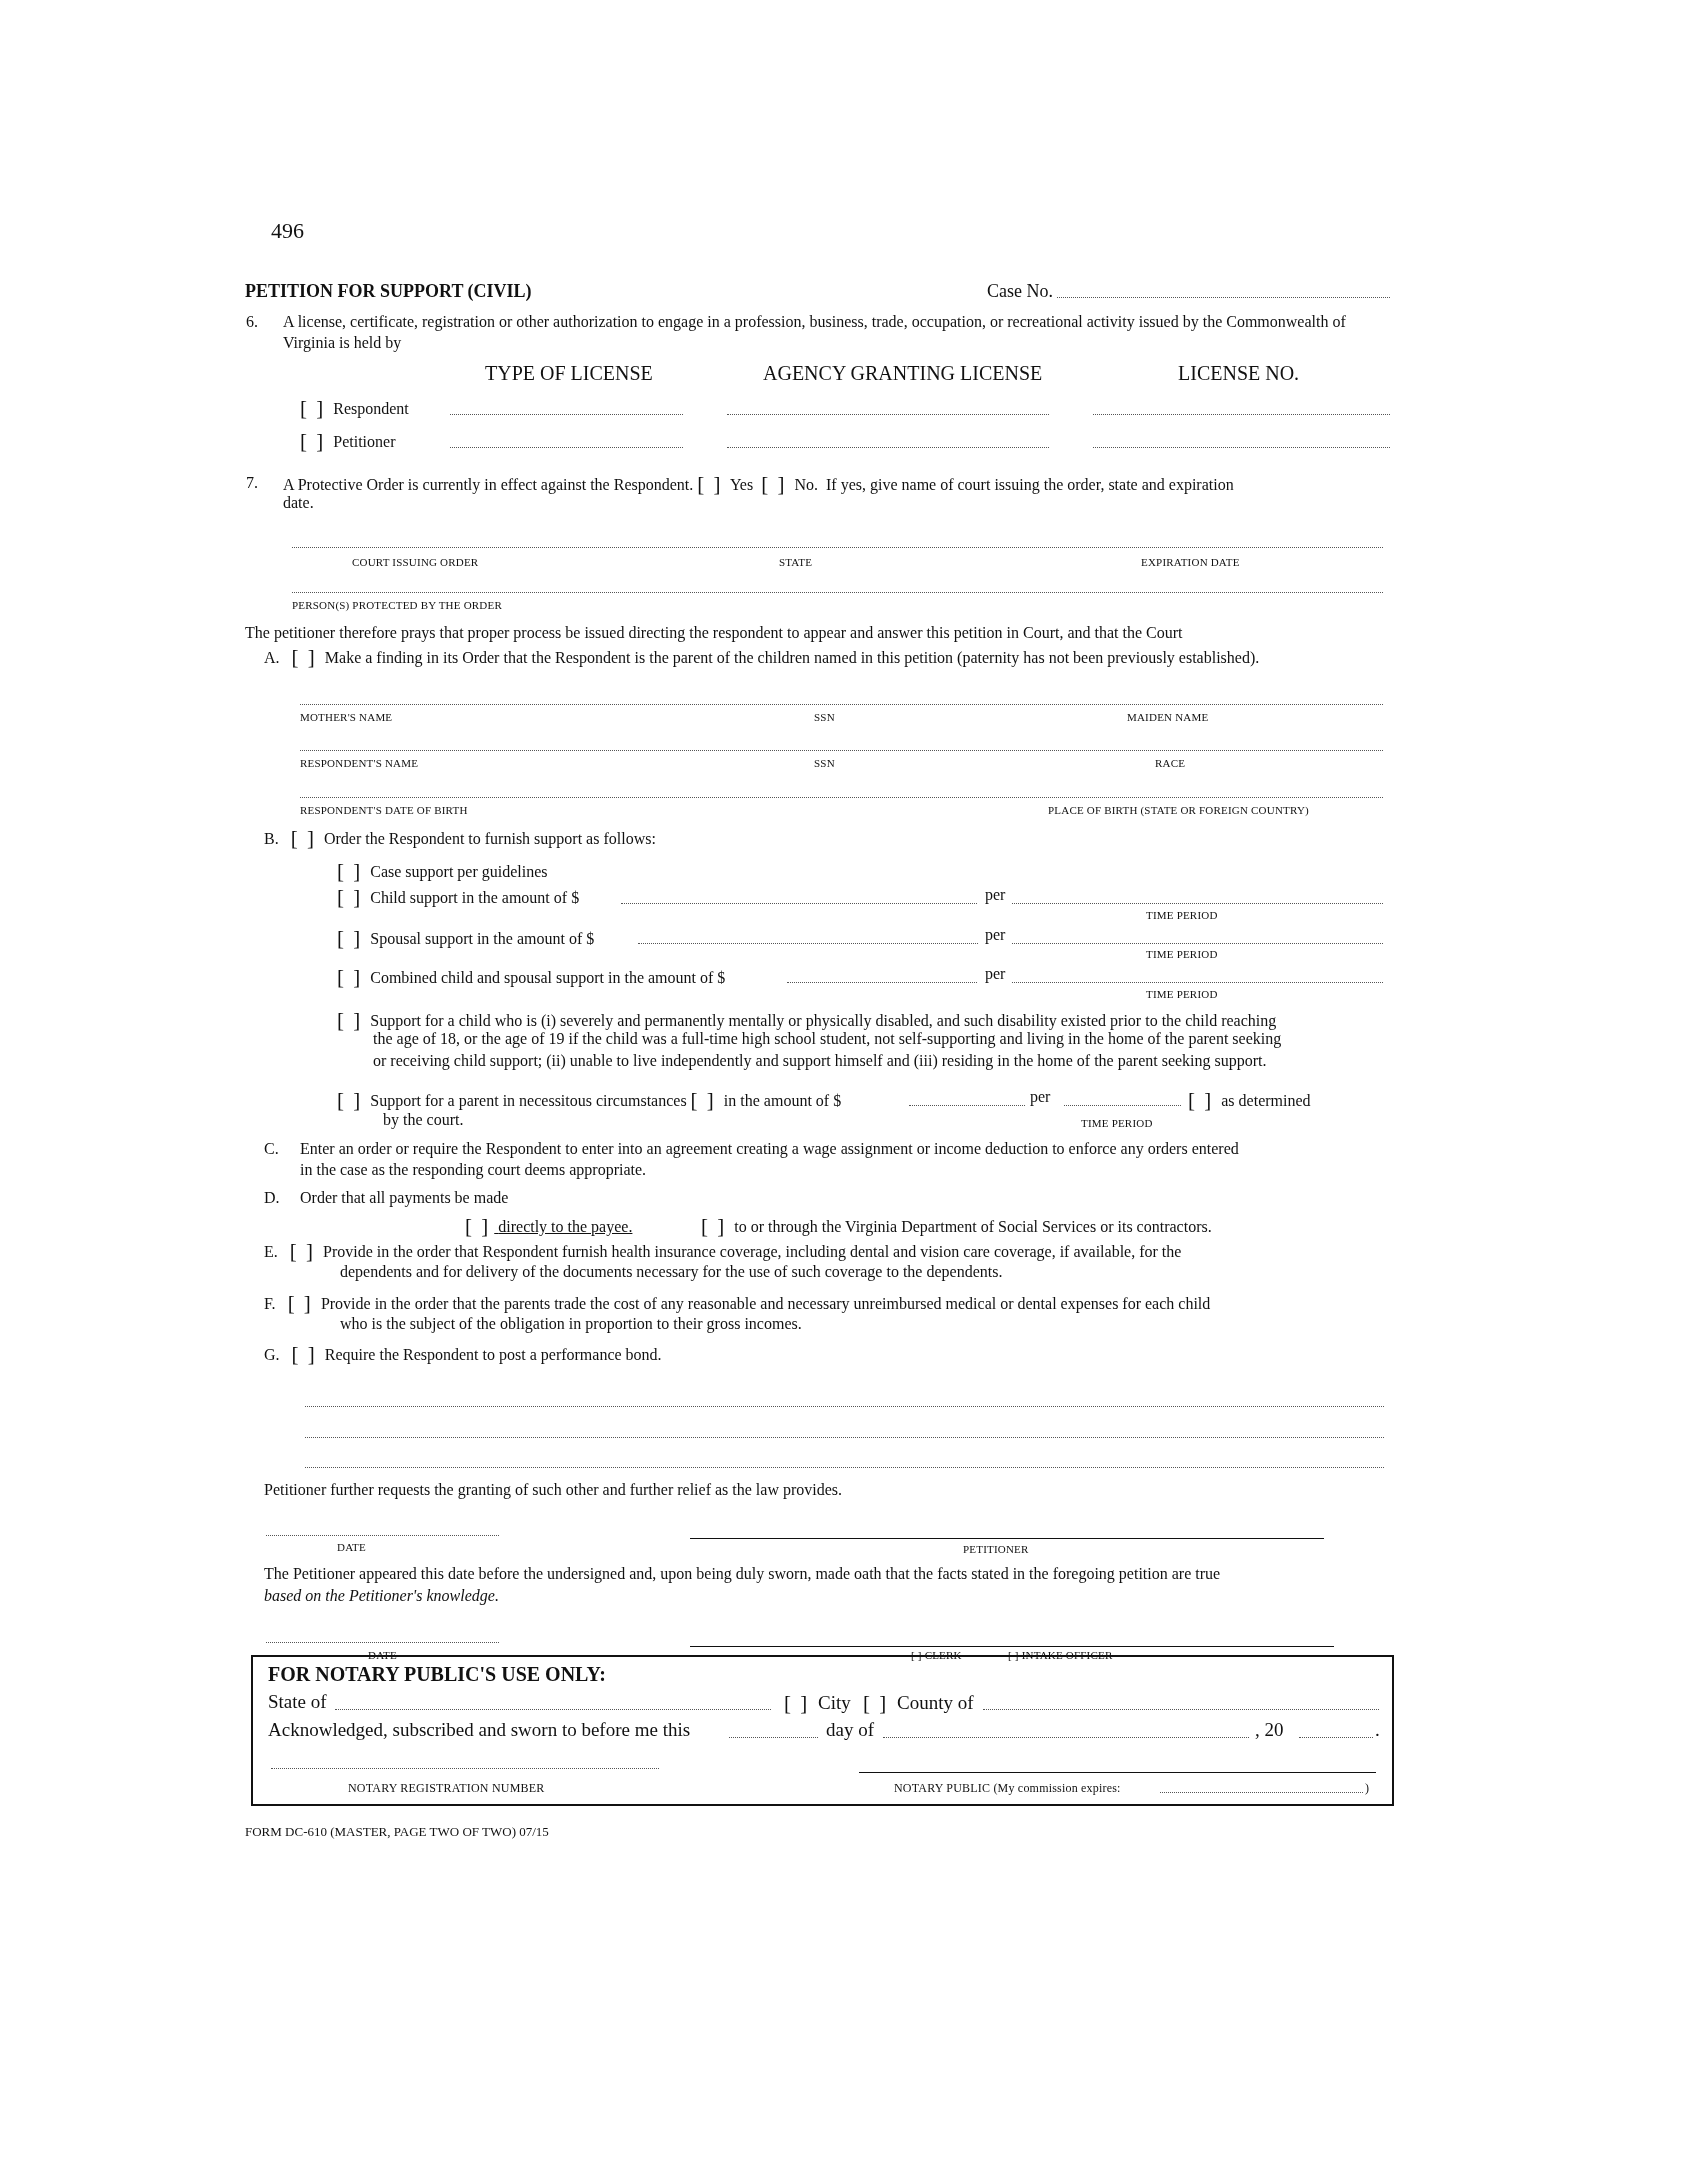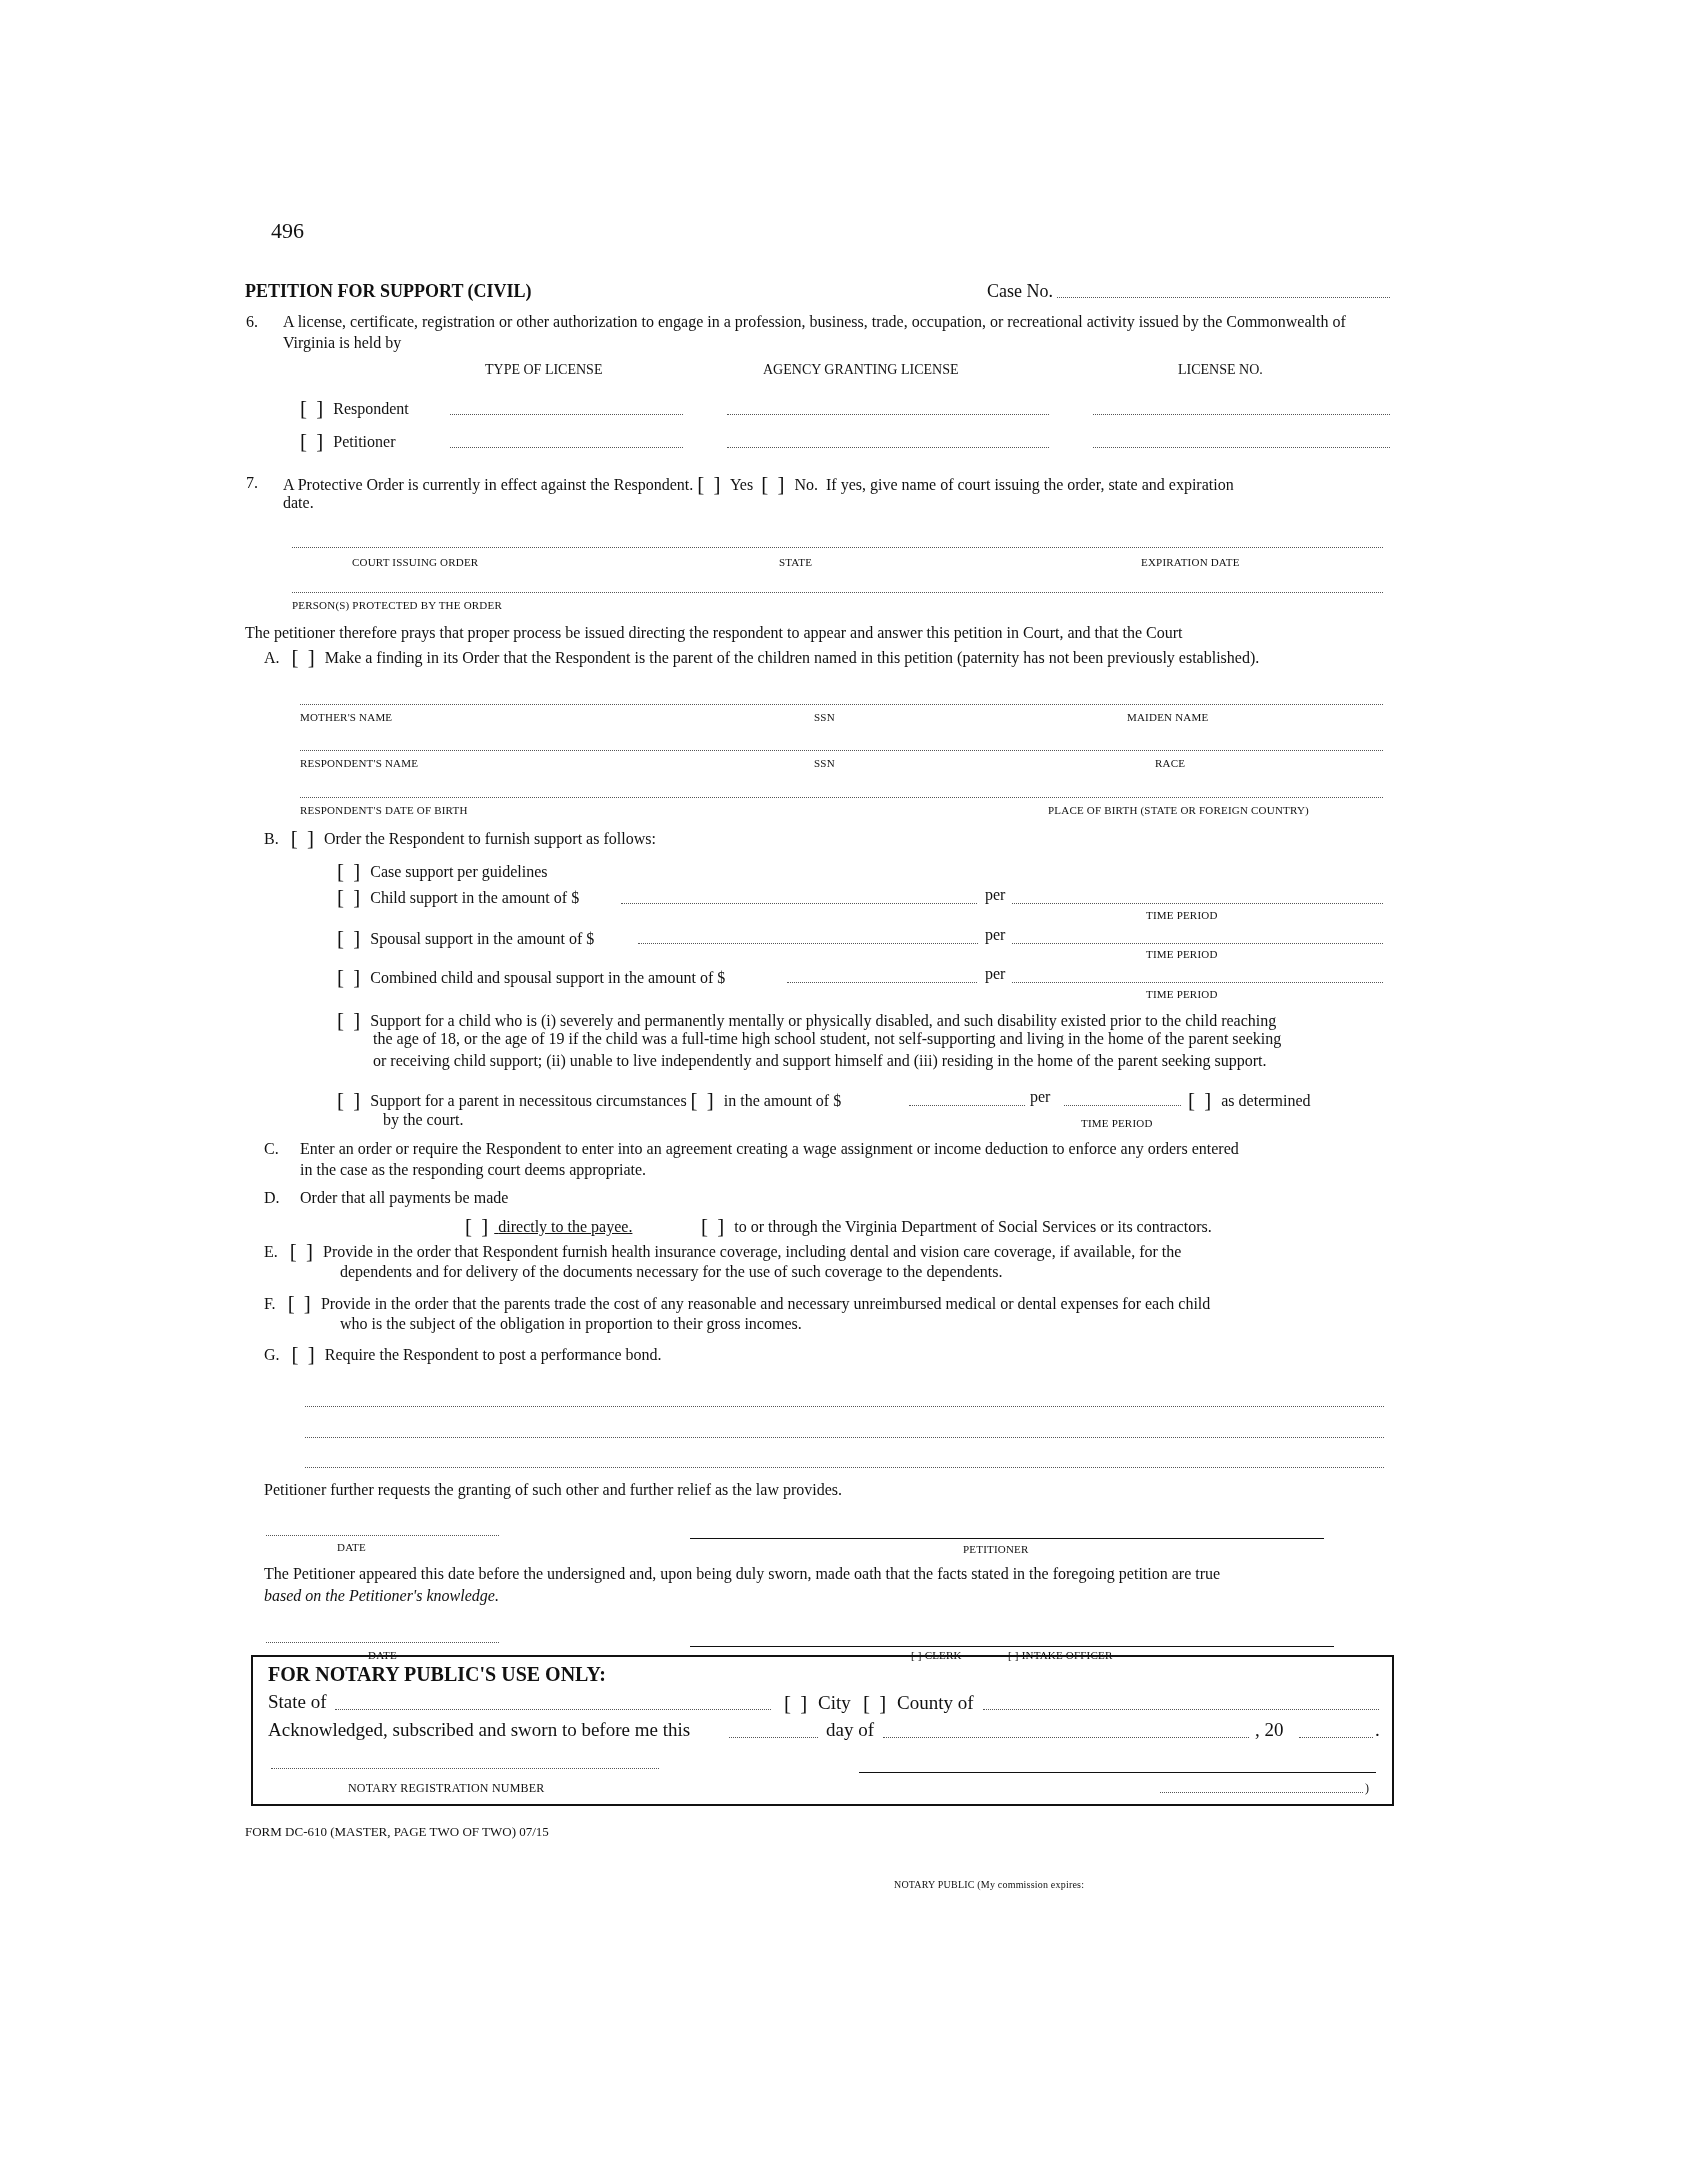--- a/index.html
+++ b/index.html
@@ -2,21 +2,21 @@
 <html><head>
 <meta charset="utf-8">
 <style>
   html, body { margin: 0; padding: 0; background: #ffffff; }
   body { width: 1683px; height: 2178px; position: relative; overflow: hidden;
          font-family: "Liberation Serif", "DejaVu Serif", serif; color: #111; }
   .abs { position: absolute; white-space: nowrap; }
   .t17 { font-size: 18px; }
   .t16 { font-size: 16px; }
   .small { font-size: 11px; letter-spacing: 0.2px; }
-  .hdr { font-size: 14px; }
+  .hdr { font-size: 20px; }
   .dots { position: absolute; border-bottom: 1.5px dotted #555; height: 0; }
   .solid { position: absolute; border-bottom: 1.5px solid #111; height: 0; }
   .cb { display: inline-block; font-size: 21px; letter-spacing: 2px; margin-right: 4px; vertical-align: -1px; cursor: pointer; }
   .wrap { white-space: normal; line-height: 22px; }
   .bold { font-weight: bold; }
   .notary-box { position: absolute; left: 251px; top: 1655px; width: 1139px; height: 147px;
                 border: 2.5px solid #111; }
 </style>
 </head>
 <body>
@@ -216,18 +216,18 @@
 <div class="dots" style="left:729px;top:1737px;width:89px;"></div>
 <div class="abs" style="left:826px;top:1719px;font-size:19px;">day of</div>
 <div class="dots" style="left:883px;top:1737px;width:366px;"></div>
 <div class="abs" style="left:1255px;top:1719px;font-size:19px;">, 20</div>
 <div class="dots" style="left:1299px;top:1737px;width:74px;"></div>
 <div class="abs" style="left:1375px;top:1719px;font-size:19px;">.</div>
 
 <div class="dots" style="left:271px;top:1768px;width:388px;"></div>
 <div class="abs small" style="left:348px;top:1781px;font-size:12px;">NOTARY REGISTRATION NUMBER</div>
 <div class="solid" style="left:859px;top:1772px;width:517px;"></div>
-<div class="abs small" style="left:894px;top:1879px;font-size:10px;">NOTARY PUBLIC (My commission expires:</div>
+<div class="abs small" style="left:894px;top:1781px;font-size:12px;">NOTARY PUBLIC (My commission expires:</div>
 <div class="dots" style="left:1160px;top:1792px;width:203px;"></div>
 <div class="abs small" style="left:1365px;top:1781px;font-size:12px;">)</div>
 
 <div class="abs" style="left:245px;top:1824px;font-size:13px;">FORM DC-610 (MASTER, PAGE TWO OF TWO) 07/15</div>
 
 
 </body></html>

